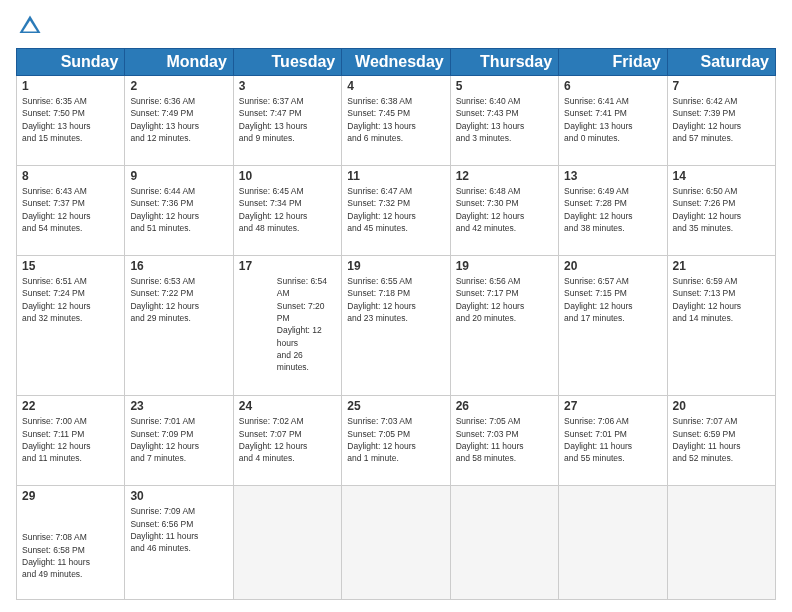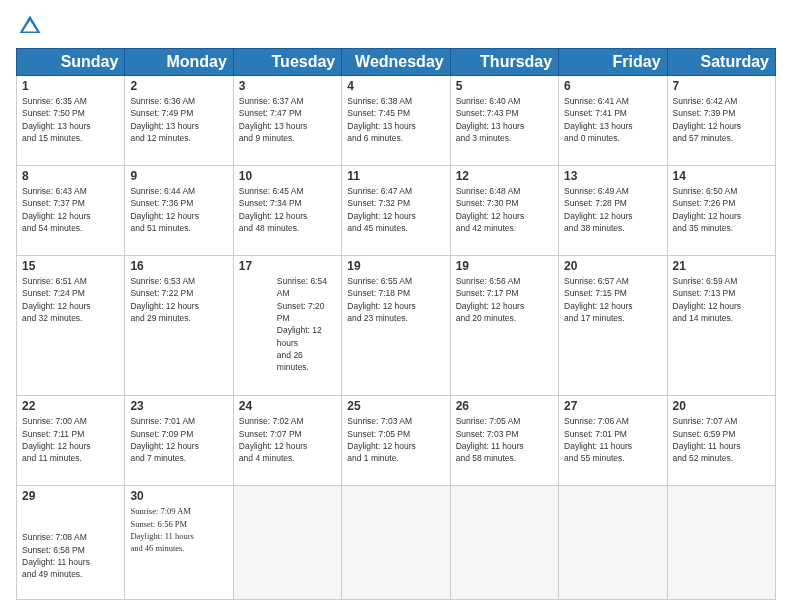--- a/index.html
+++ b/index.html
@@ -339,21 +339,21 @@
         <tr>
           <td>
             <span class="day-num">29</span>
             <div class="day-info" style="white-space: pre-line; margin-top: 28px;">Sunrise: 7:08 AM
 Sunset: 6:58 PM
 Daylight: 11 hours
 and 49 minutes.</div>
           </td>
           <td>
             <span class="day-num">30</span>
-            <div class="day-info" style="white-space: pre-line; font-family: Liberation Serif, serif;">Sunrise: 7:09 AM
+            <div class="day-info" style="white-space: pre-line;">Sunrise: 7:09 AM
 Sunset: 6:56 PM
 Daylight: 11 hours
 and 46 minutes.</div>
           </td>
           <td class="empty"></td>
           <td class="empty"></td>
           <td class="empty"></td>
           <td class="empty"></td>
           <td class="empty"></td>
         </tr>

